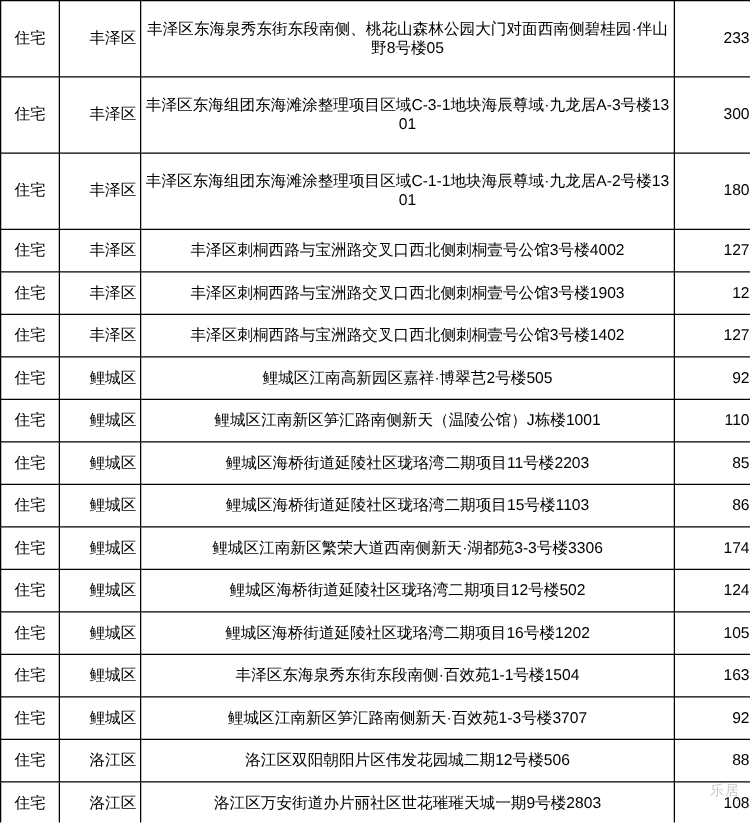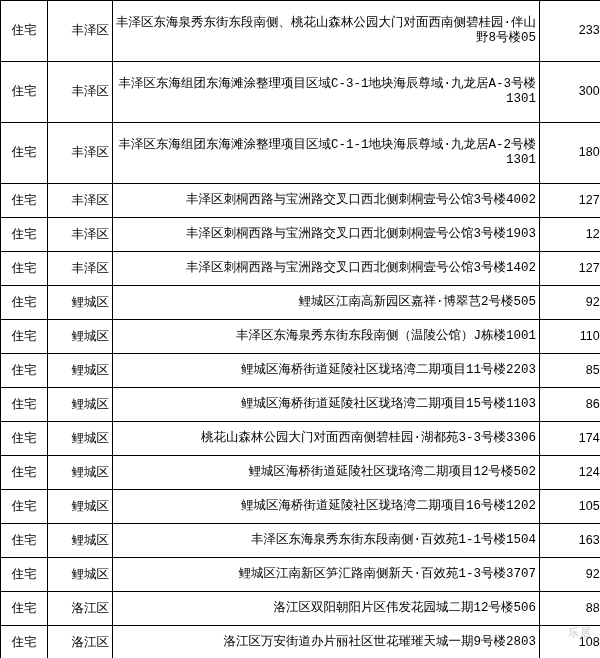--- a/index.html
+++ b/index.html
@@ -40,22 +40,21 @@
     text-align: center;
     white-space: nowrap;
   }
   td.c-district {
     width: 58px;
     text-align: right;
     white-space: nowrap;
   }
   td.c-address {
     width: 420px;
-    text-align: right;
-    font-family: Liberation Mono, monospace;
+    text-align: center;
   }
   td.c-value {
     width: 74px;
     text-align: right;
     padding-right: 6px;
     white-space: nowrap;
   }
   tr.r-tall td { height: 56px; }
   tr.r-norm td { height: 29px; }
   .watermark {
@@ -112,39 +111,39 @@
         </tr>
         <tr class="r-norm">
           <td class="c-type">住宅</td>
           <td class="c-district">鲤城区</td>
           <td class="c-address">鲤城区江南高新园区嘉祥·博翠芑2号楼505</td>
           <td class="c-value">92.83</td>
         </tr>
         <tr class="r-norm">
           <td class="c-type">住宅</td>
           <td class="c-district">鲤城区</td>
-          <td class="c-address">丰泽区东海泉秀东街东段南侧（温陵公馆）J栋楼1001</td>
+          <td class="c-address">鲤城区江南新区笋汇路南侧新天（温陵公馆）J栋楼1001</td>
           <td class="c-value">110.81</td>
         </tr>
         <tr class="r-norm">
           <td class="c-type">住宅</td>
           <td class="c-district">鲤城区</td>
           <td class="c-address">鲤城区海桥街道延陵社区珑珞湾二期项目11号楼2203</td>
           <td class="c-value">85.66</td>
         </tr>
         <tr class="r-norm">
           <td class="c-type">住宅</td>
           <td class="c-district">鲤城区</td>
           <td class="c-address">鲤城区海桥街道延陵社区珑珞湾二期项目15号楼1103</td>
           <td class="c-value">86.19</td>
         </tr>
         <tr class="r-norm">
           <td class="c-type">住宅</td>
           <td class="c-district">鲤城区</td>
-          <td class="c-address">桃花山森林公园大门对面西南侧碧桂园·湖都苑3-3号楼3306</td>
+          <td class="c-address">鲤城区江南新区繁荣大道西南侧新天·湖都苑3-3号楼3306</td>
           <td class="c-value">174.53</td>
         </tr>
         <tr class="r-norm">
           <td class="c-type">住宅</td>
           <td class="c-district">鲤城区</td>
           <td class="c-address">鲤城区海桥街道延陵社区珑珞湾二期项目12号楼502</td>
           <td class="c-value">124.47</td>
         </tr>
         <tr class="r-norm">
           <td class="c-type">住宅</td>

